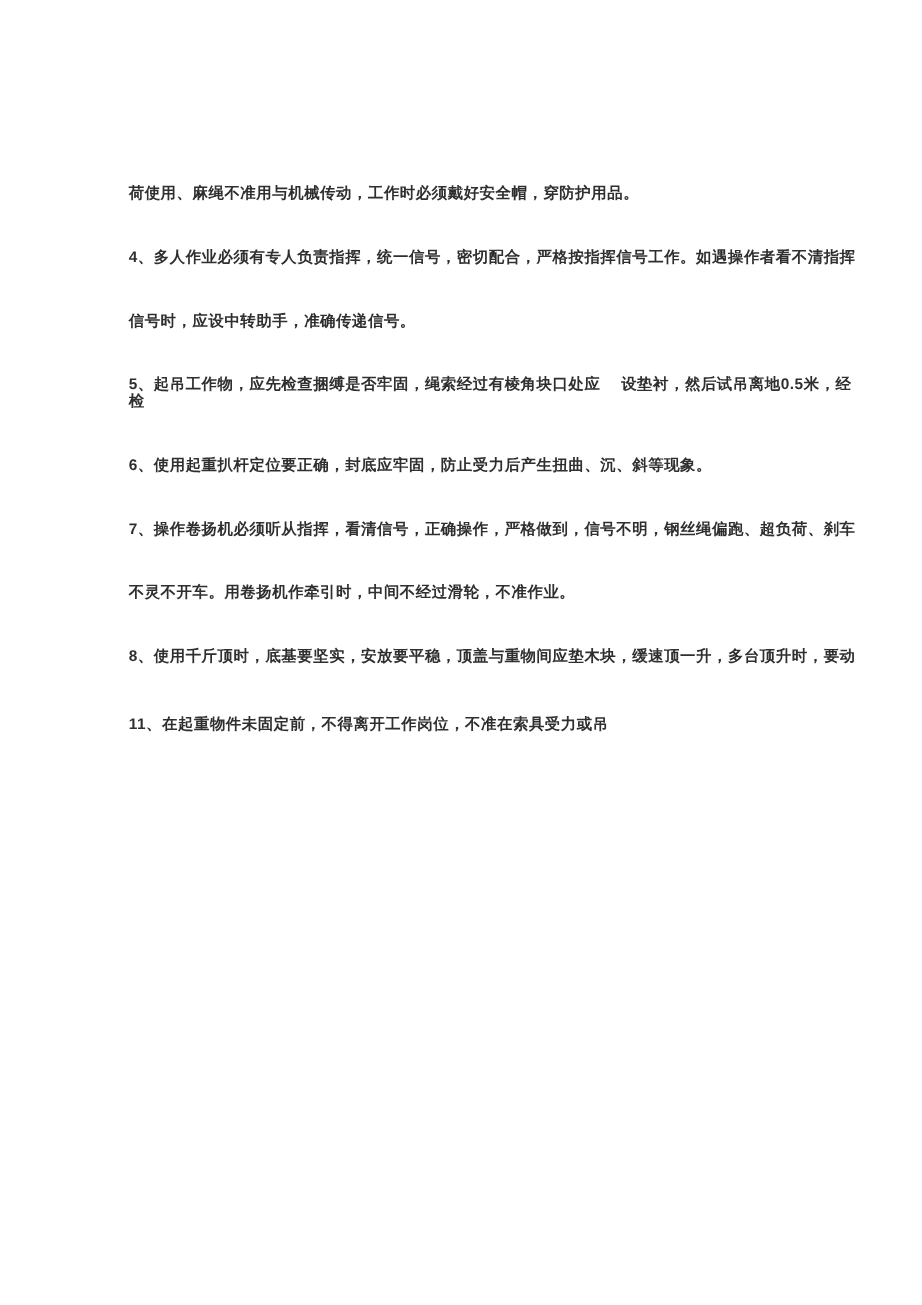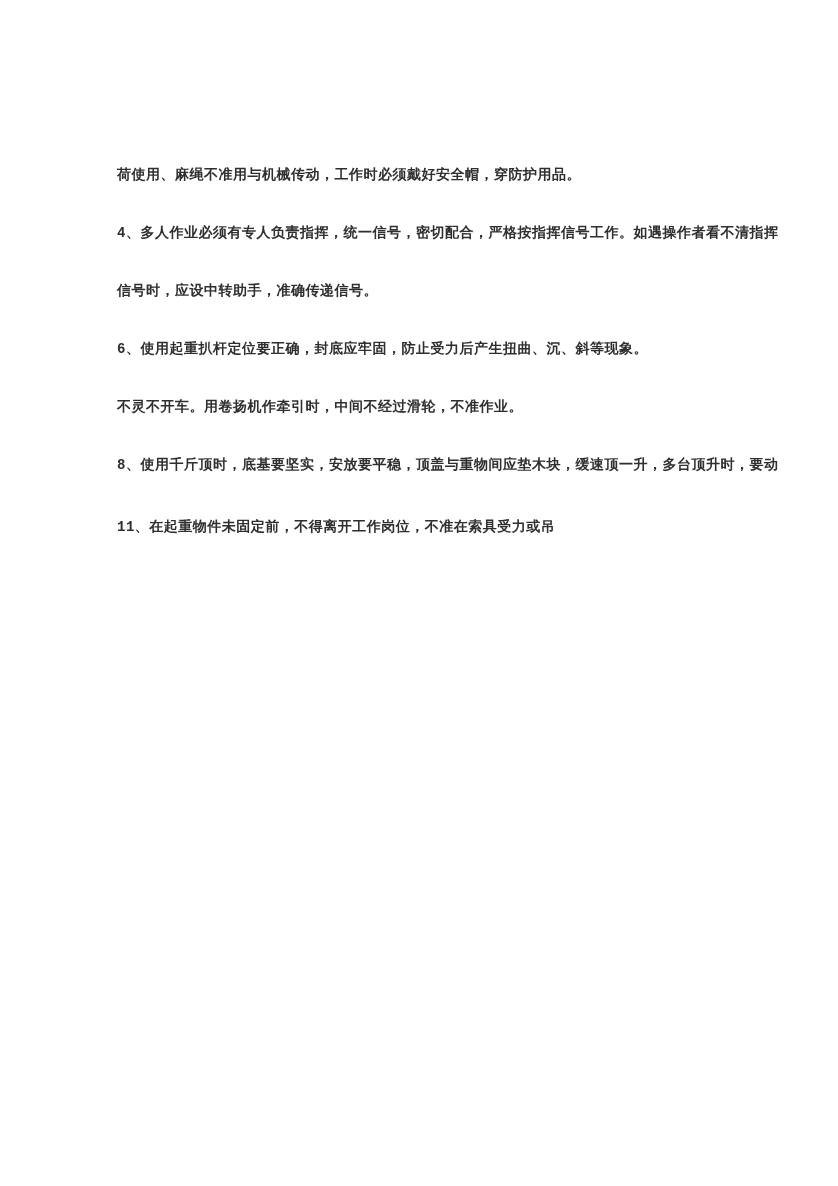--- a/index.html
+++ b/index.html
@@ -25,39 +25,45 @@
     margin-bottom: 43px;
     color: #2f2f2f;
     font-size: 14px;
     font-weight: 700;
     letter-spacing: 0.5px;
   }
   .paragraph:last-child { margin-bottom: 0; margin-top: 47px; }
   .text-line {
     line-height: 15px;
     white-space: nowrap;
-    font-family: Liberation Mono, monospace;
   }
 </style>
 </head>
 <body>
 
 <div class="page">
   <div class="doc-content">
       <div class="paragraph">
         <div class="text-line">荷使用、麻绳不准用与机械传动，工作时必须戴好安全帽，穿防护用品。</div>
       </div>
       <div class="paragraph">
         <div class="text-line">4、多人作业必须有专人负责指挥，统一信号，密切配合，严格按指挥信号工作。如遇操作者看不清指挥</div>
       </div>
       <div class="paragraph">
         <div class="text-line">信号时，应设中转助手，准确传递信号。</div>
       </div>
       <div class="paragraph">
+        <div class="text-line">5、起吊工作物，应先检查捆缚是否牢固，绳索经过有棱角块口处应　 设垫衬，然后试吊离地0.5米，经</div>
+        <div class="text-line">检</div>
+      </div>
+      <div class="paragraph">
         <div class="text-line">6、使用起重扒杆定位要正确，封底应牢固，防止受力后产生扭曲、沉、斜等现象。</div>
+      </div>
+      <div class="paragraph">
+        <div class="text-line">7、操作卷扬机必须听从指挥，看清信号，正确操作，严格做到，信号不明，钢丝绳偏跑、超负荷、刹车</div>
       </div>
       <div class="paragraph">
         <div class="text-line">不灵不开车。用卷扬机作牵引时，中间不经过滑轮，不准作业。</div>
       </div>
       <div class="paragraph">
         <div class="text-line">8、使用千斤顶时，底基要坚实，安放要平稳，顶盖与重物间应垫木块，缓速顶一升，多台顶升时，要动</div>
       </div>
       <div class="paragraph">
         <div class="text-line">11、在起重物件未固定前，不得离开工作岗位，不准在索具受力或吊</div>
       </div>

